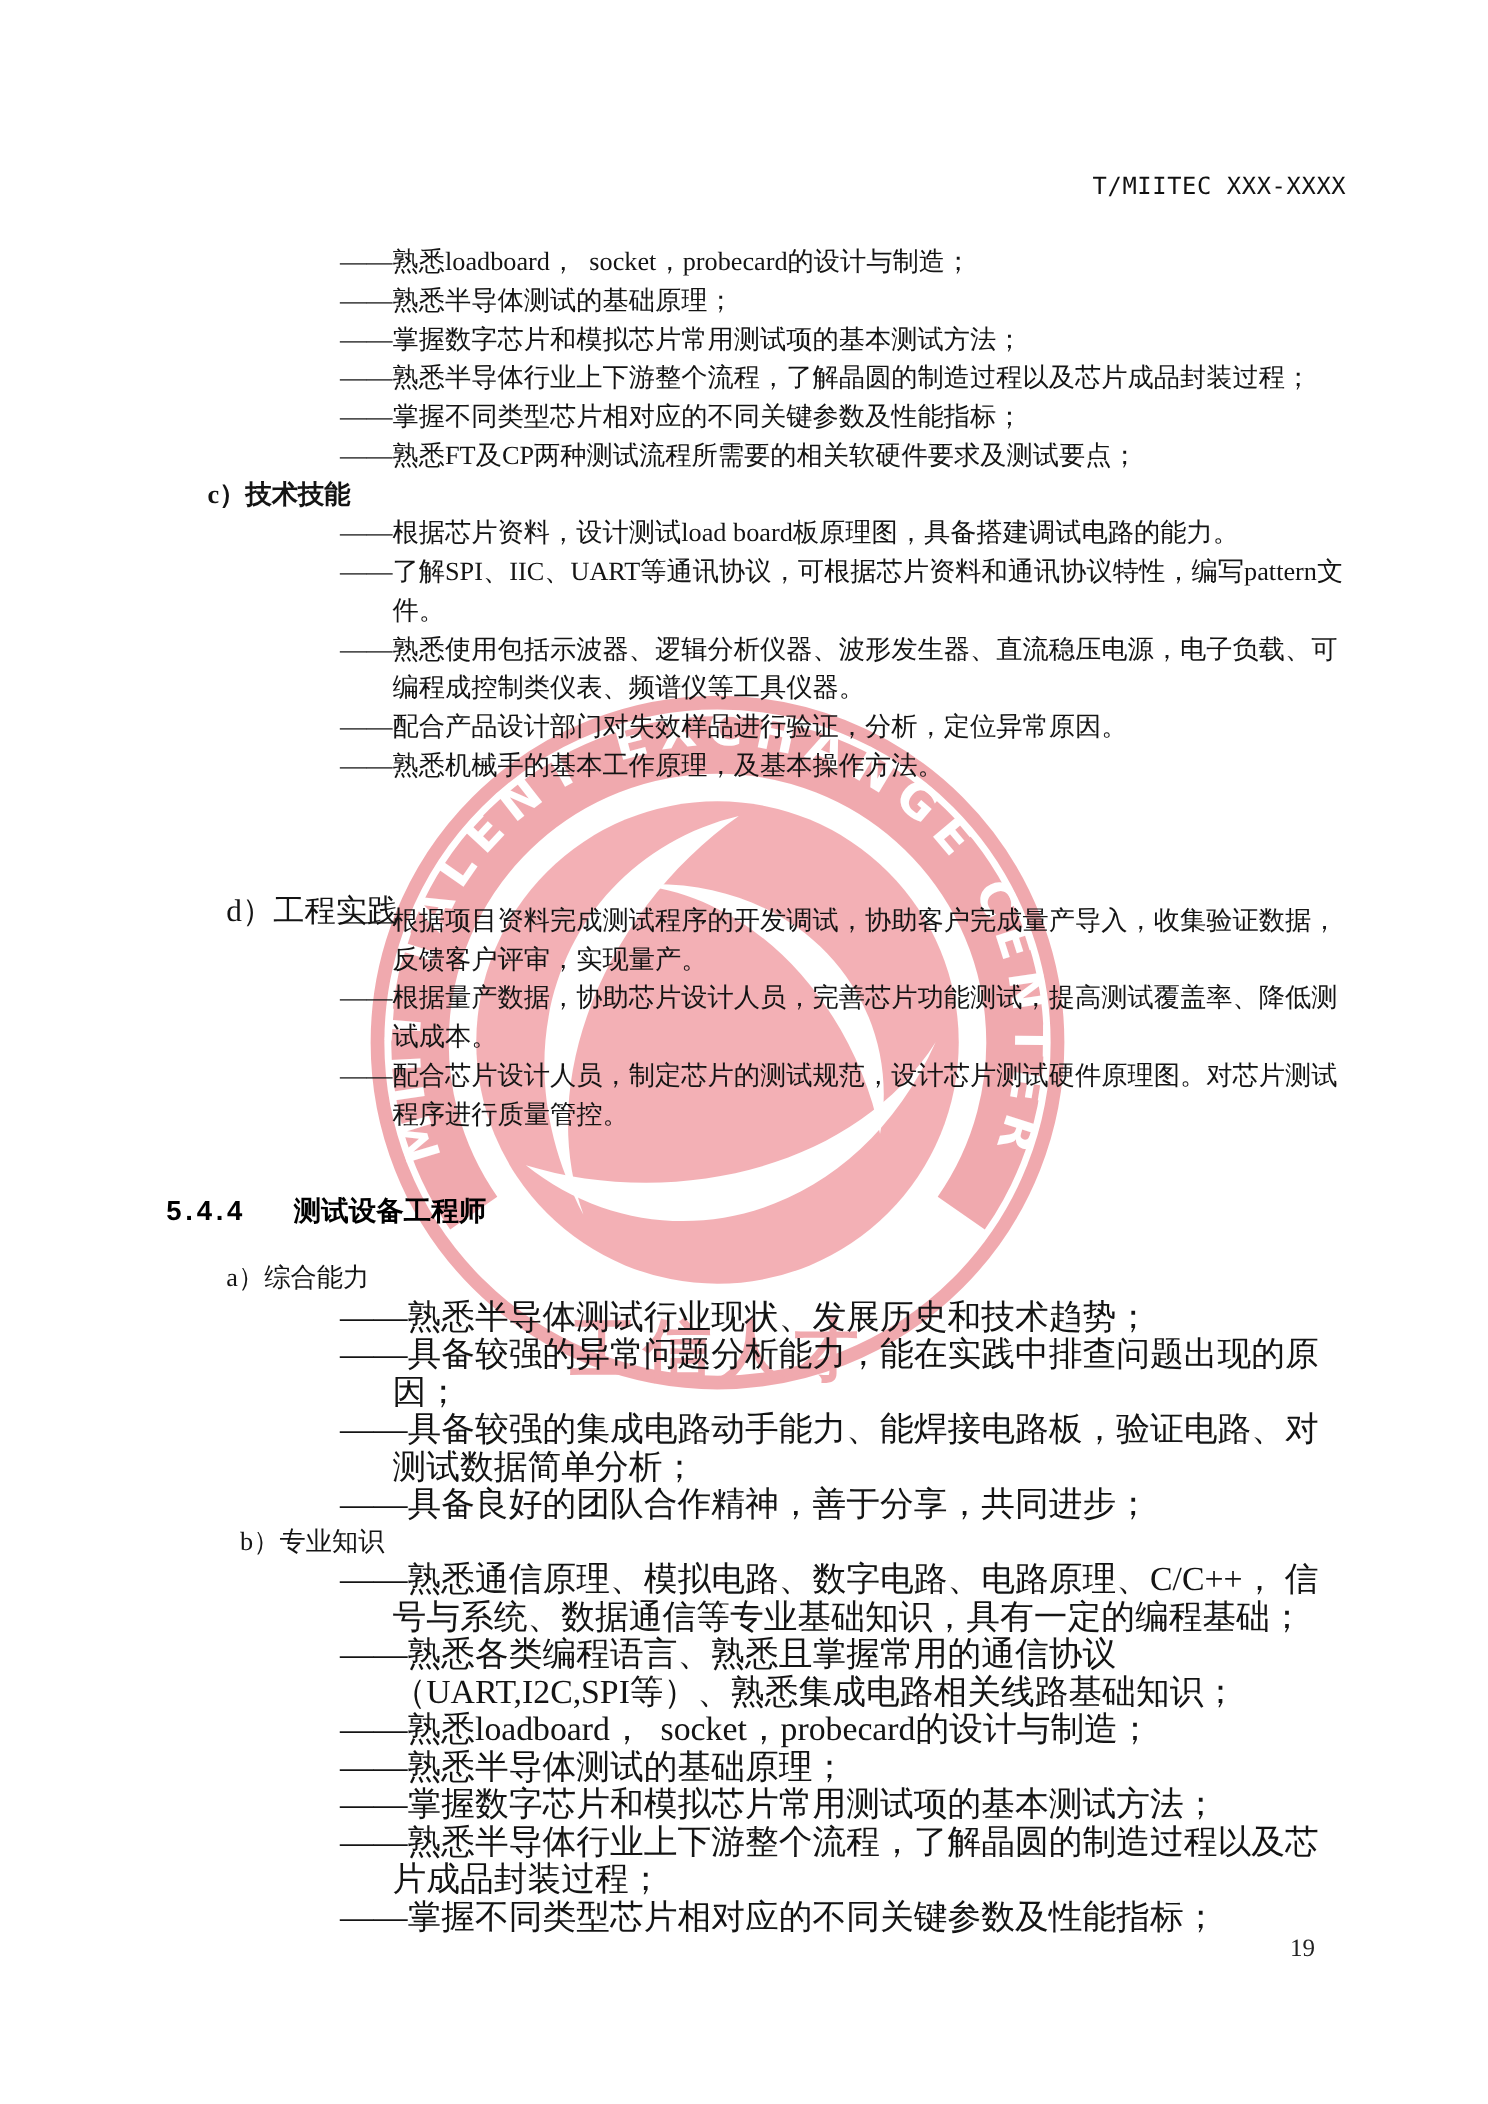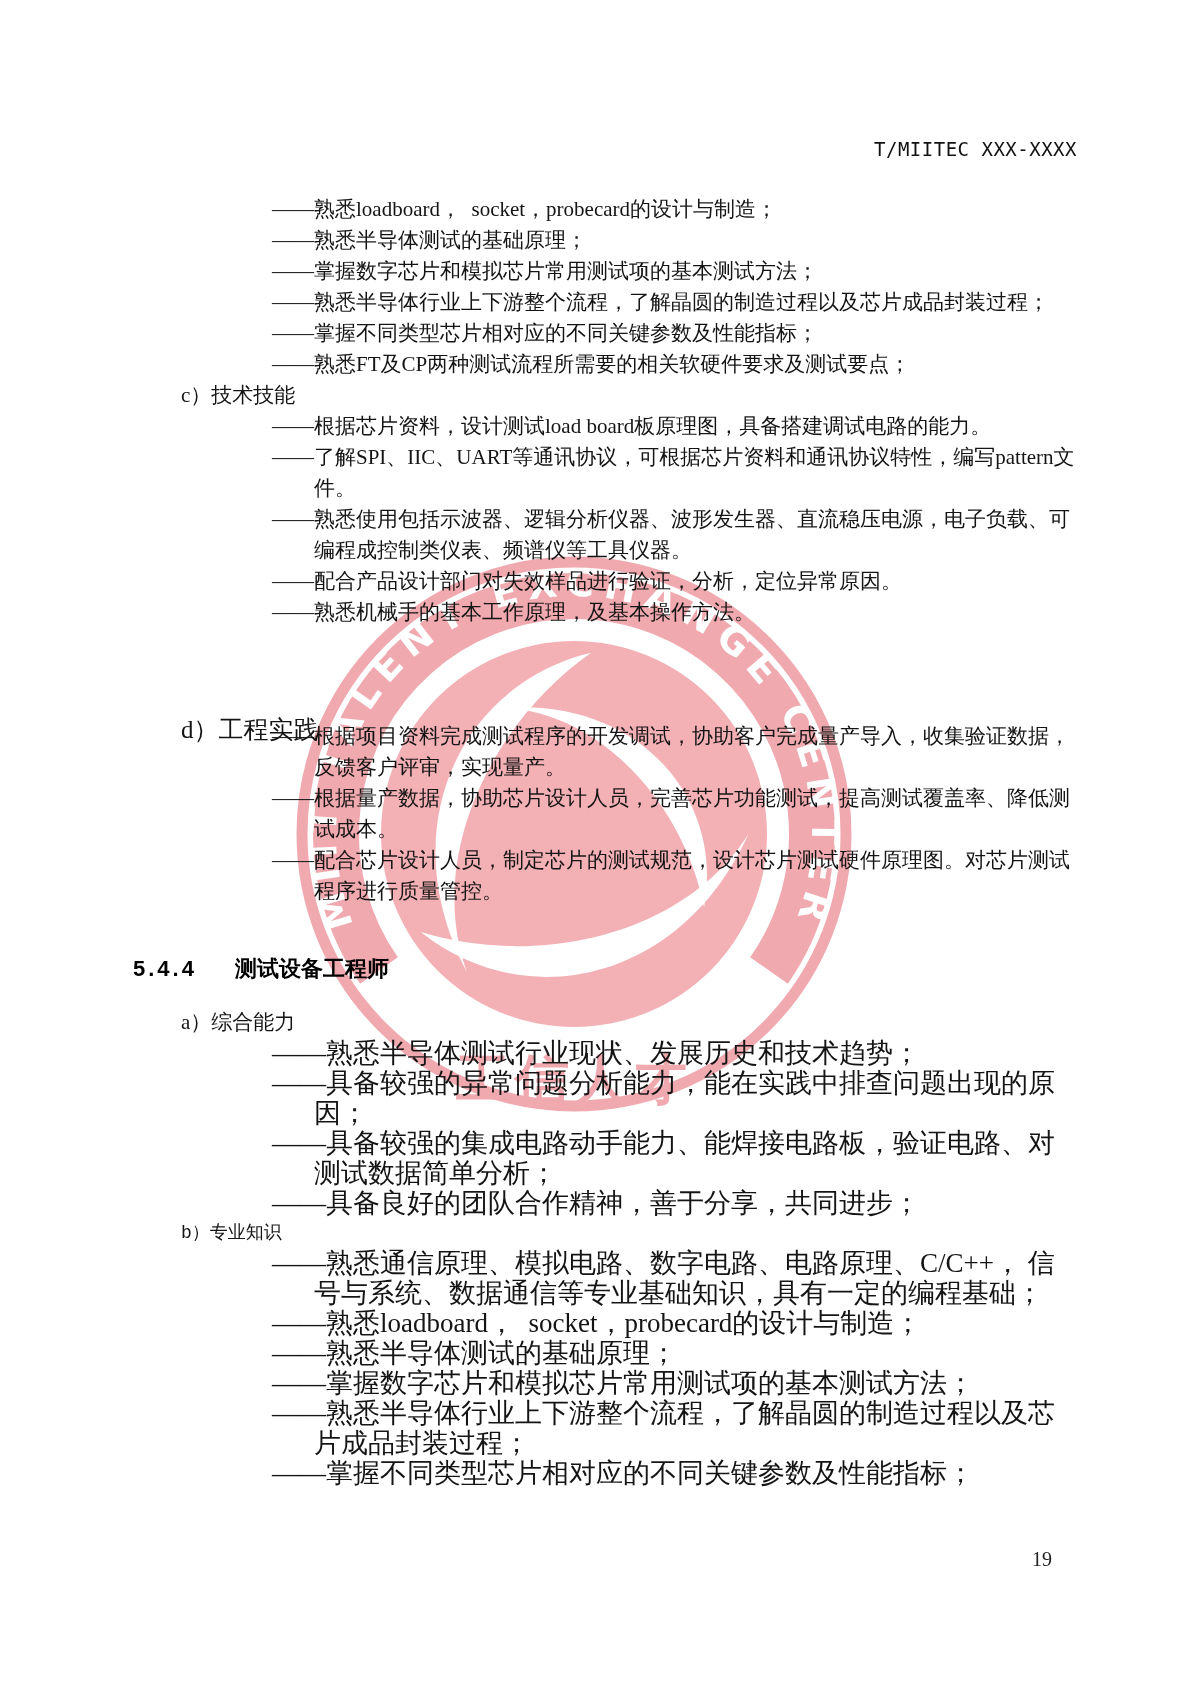--- a/index.html
+++ b/index.html
@@ -40,37 +40,37 @@
   .body-text { font-size: 21px; line-height: 31px; }
   .body-text-b { font-size: 27px; line-height: 30px; }
 
   .bullet {
     padding-left: 42px;
     text-indent: -42px;
     white-space: pre-wrap;
   }
 
   .blk-btop { top: 194px; left: 272px; width: 806px; }
-  .lbl-c    { top: 380px; left: 181px; font-size: 21px; line-height: 31px; }
+  .lbl-c    { top: 380px; left: 166px; font-size: 21px; line-height: 31px; font-weight: bold; }
   .blk-c    { top: 411px; left: 272px; width: 806px; }
   .lbl-d    { top: 690px; left: 181px; font-size: 25px; line-height: 31px; margin-top: 24px; }
   .blk-d    { top: 721px; left: 272px; width: 806px; }
 
   .h544 {
     top: 952px; left: 133px;
     font-family: "Liberation Sans", "DejaVu Sans", sans-serif;
     font-weight: bold;
     font-size: 22px; line-height: 34px;
     color: #000;
   }
   .h544 .num { letter-spacing: 3px; margin-right: 38px; }
 
   .lbl-a    { top: 1007px; left: 181px; font-size: 21px; line-height: 30px; }
   .blk-a    { top: 1038px; left: 272px; width: 806px; }
-  .lbl-b    { top: 1218px; left: 181px; font-size: 18px; line-height: 30px; font-family: Liberation Mono, monospace; }
+  .lbl-b    { top: 1218px; left: 192px; font-size: 21px; line-height: 30px; }
   .blk-b    { top: 1248px; left: 272px; width: 806px; }
 
   .page-number {
     position: absolute;
     top: 1548px; left: 1032px;
     font-size: 20px;
     color: #222;
   }
 </style>
 </head>
@@ -138,20 +138,21 @@
     <div class="abs blk-a body-text-b">
       <div class="bullet">——熟悉半导体测试行业现状、发展历史和技术趋势；</div>
       <div class="bullet">——具备较强的异常问题分析能力，能在实践中排查问题出现的原因；</div>
       <div class="bullet">——具备较强的集成电路动手能力、能焊接电路板，验证电路、对测试数据简单分析；</div>
       <div class="bullet">——具备良好的团队合作精神，善于分享，共同进步；</div>
     </div>
 
     <div class="abs lbl-b">b）专业知识</div>
     <div class="abs blk-b body-text-b">
       <div class="bullet">——熟悉通信原理、模拟电路、数字电路、电路原理、C/C++， 信号与系统、数据通信等专业基础知识，具有一定的编程基础；</div>
+      <div class="bullet">——熟悉各类编程语言、熟悉且掌握常用的通信协议（UART,I2C,SPI等）、熟悉集成电路相关线路基础知识；</div>
       <div class="bullet">——熟悉loadboard，  socket，probecard的设计与制造；</div>
       <div class="bullet">——熟悉半导体测试的基础原理；</div>
       <div class="bullet">——掌握数字芯片和模拟芯片常用测试项的基本测试方法；</div>
       <div class="bullet">——熟悉半导体行业上下游整个流程，了解晶圆的制造过程以及芯片成品封装过程；</div>
       <div class="bullet">——掌握不同类型芯片相对应的不同关键参数及性能指标；</div>
     </div>
 
     <div class="page-number">19</div>
 
   </div>

